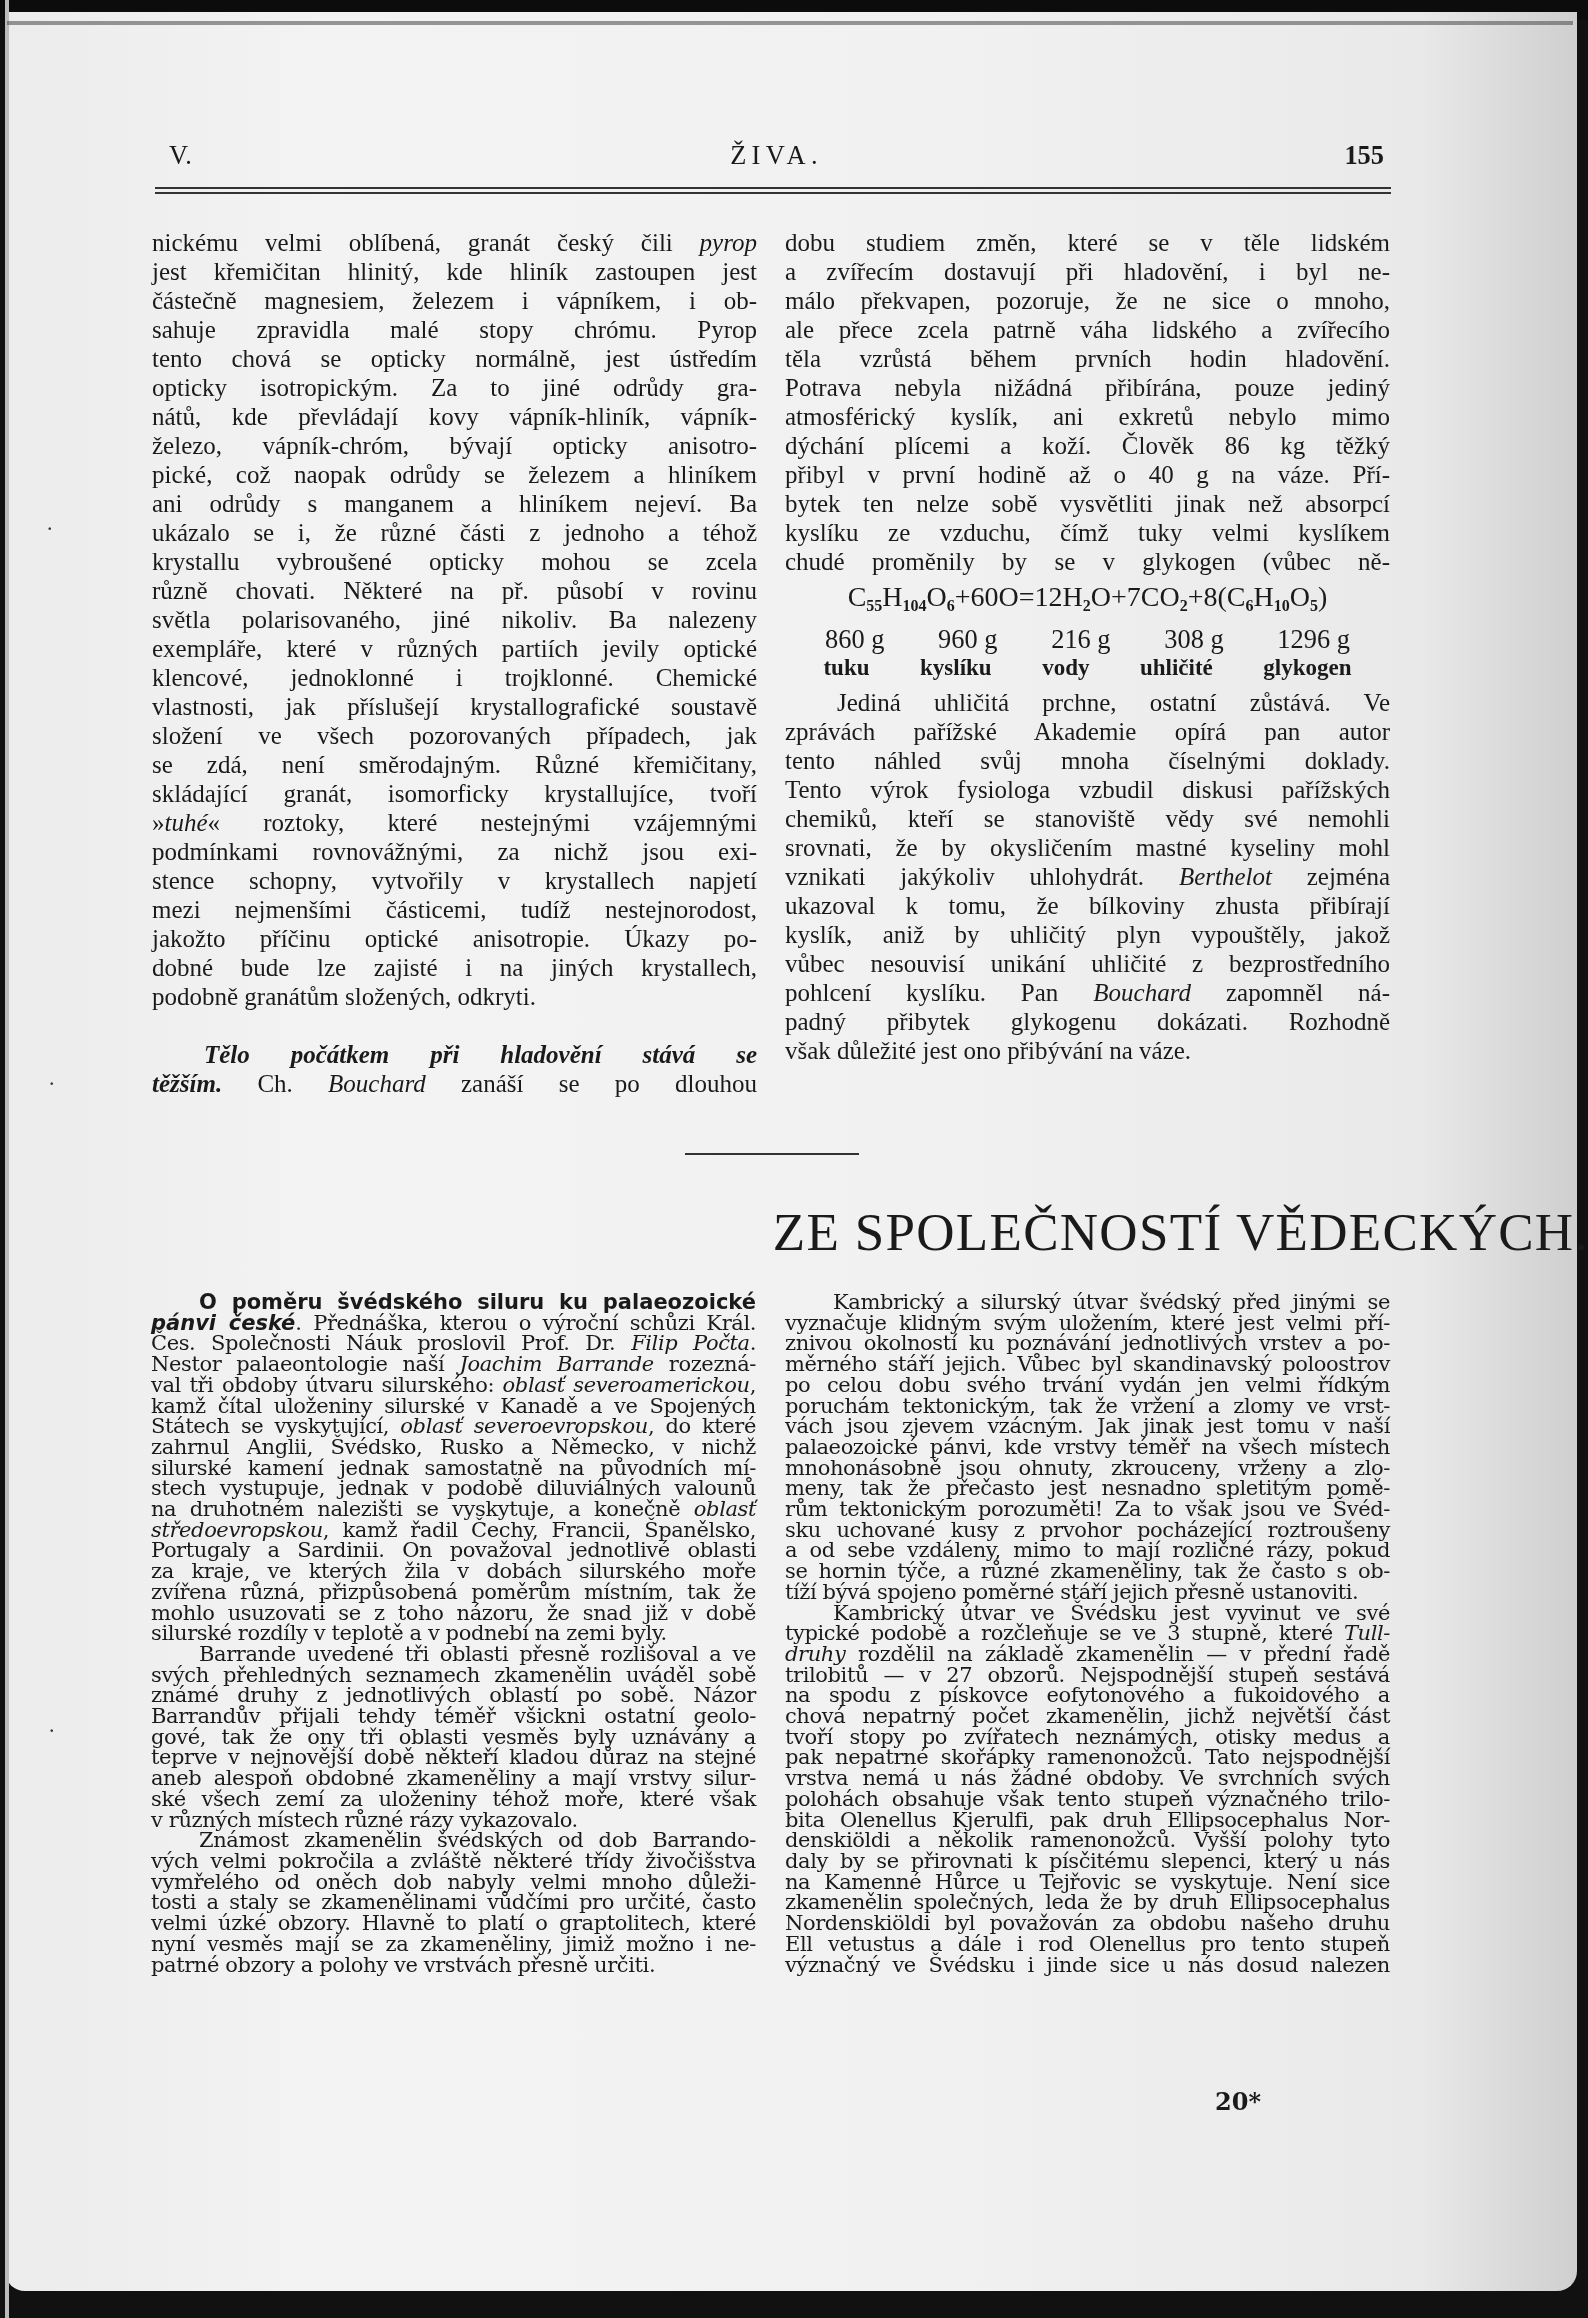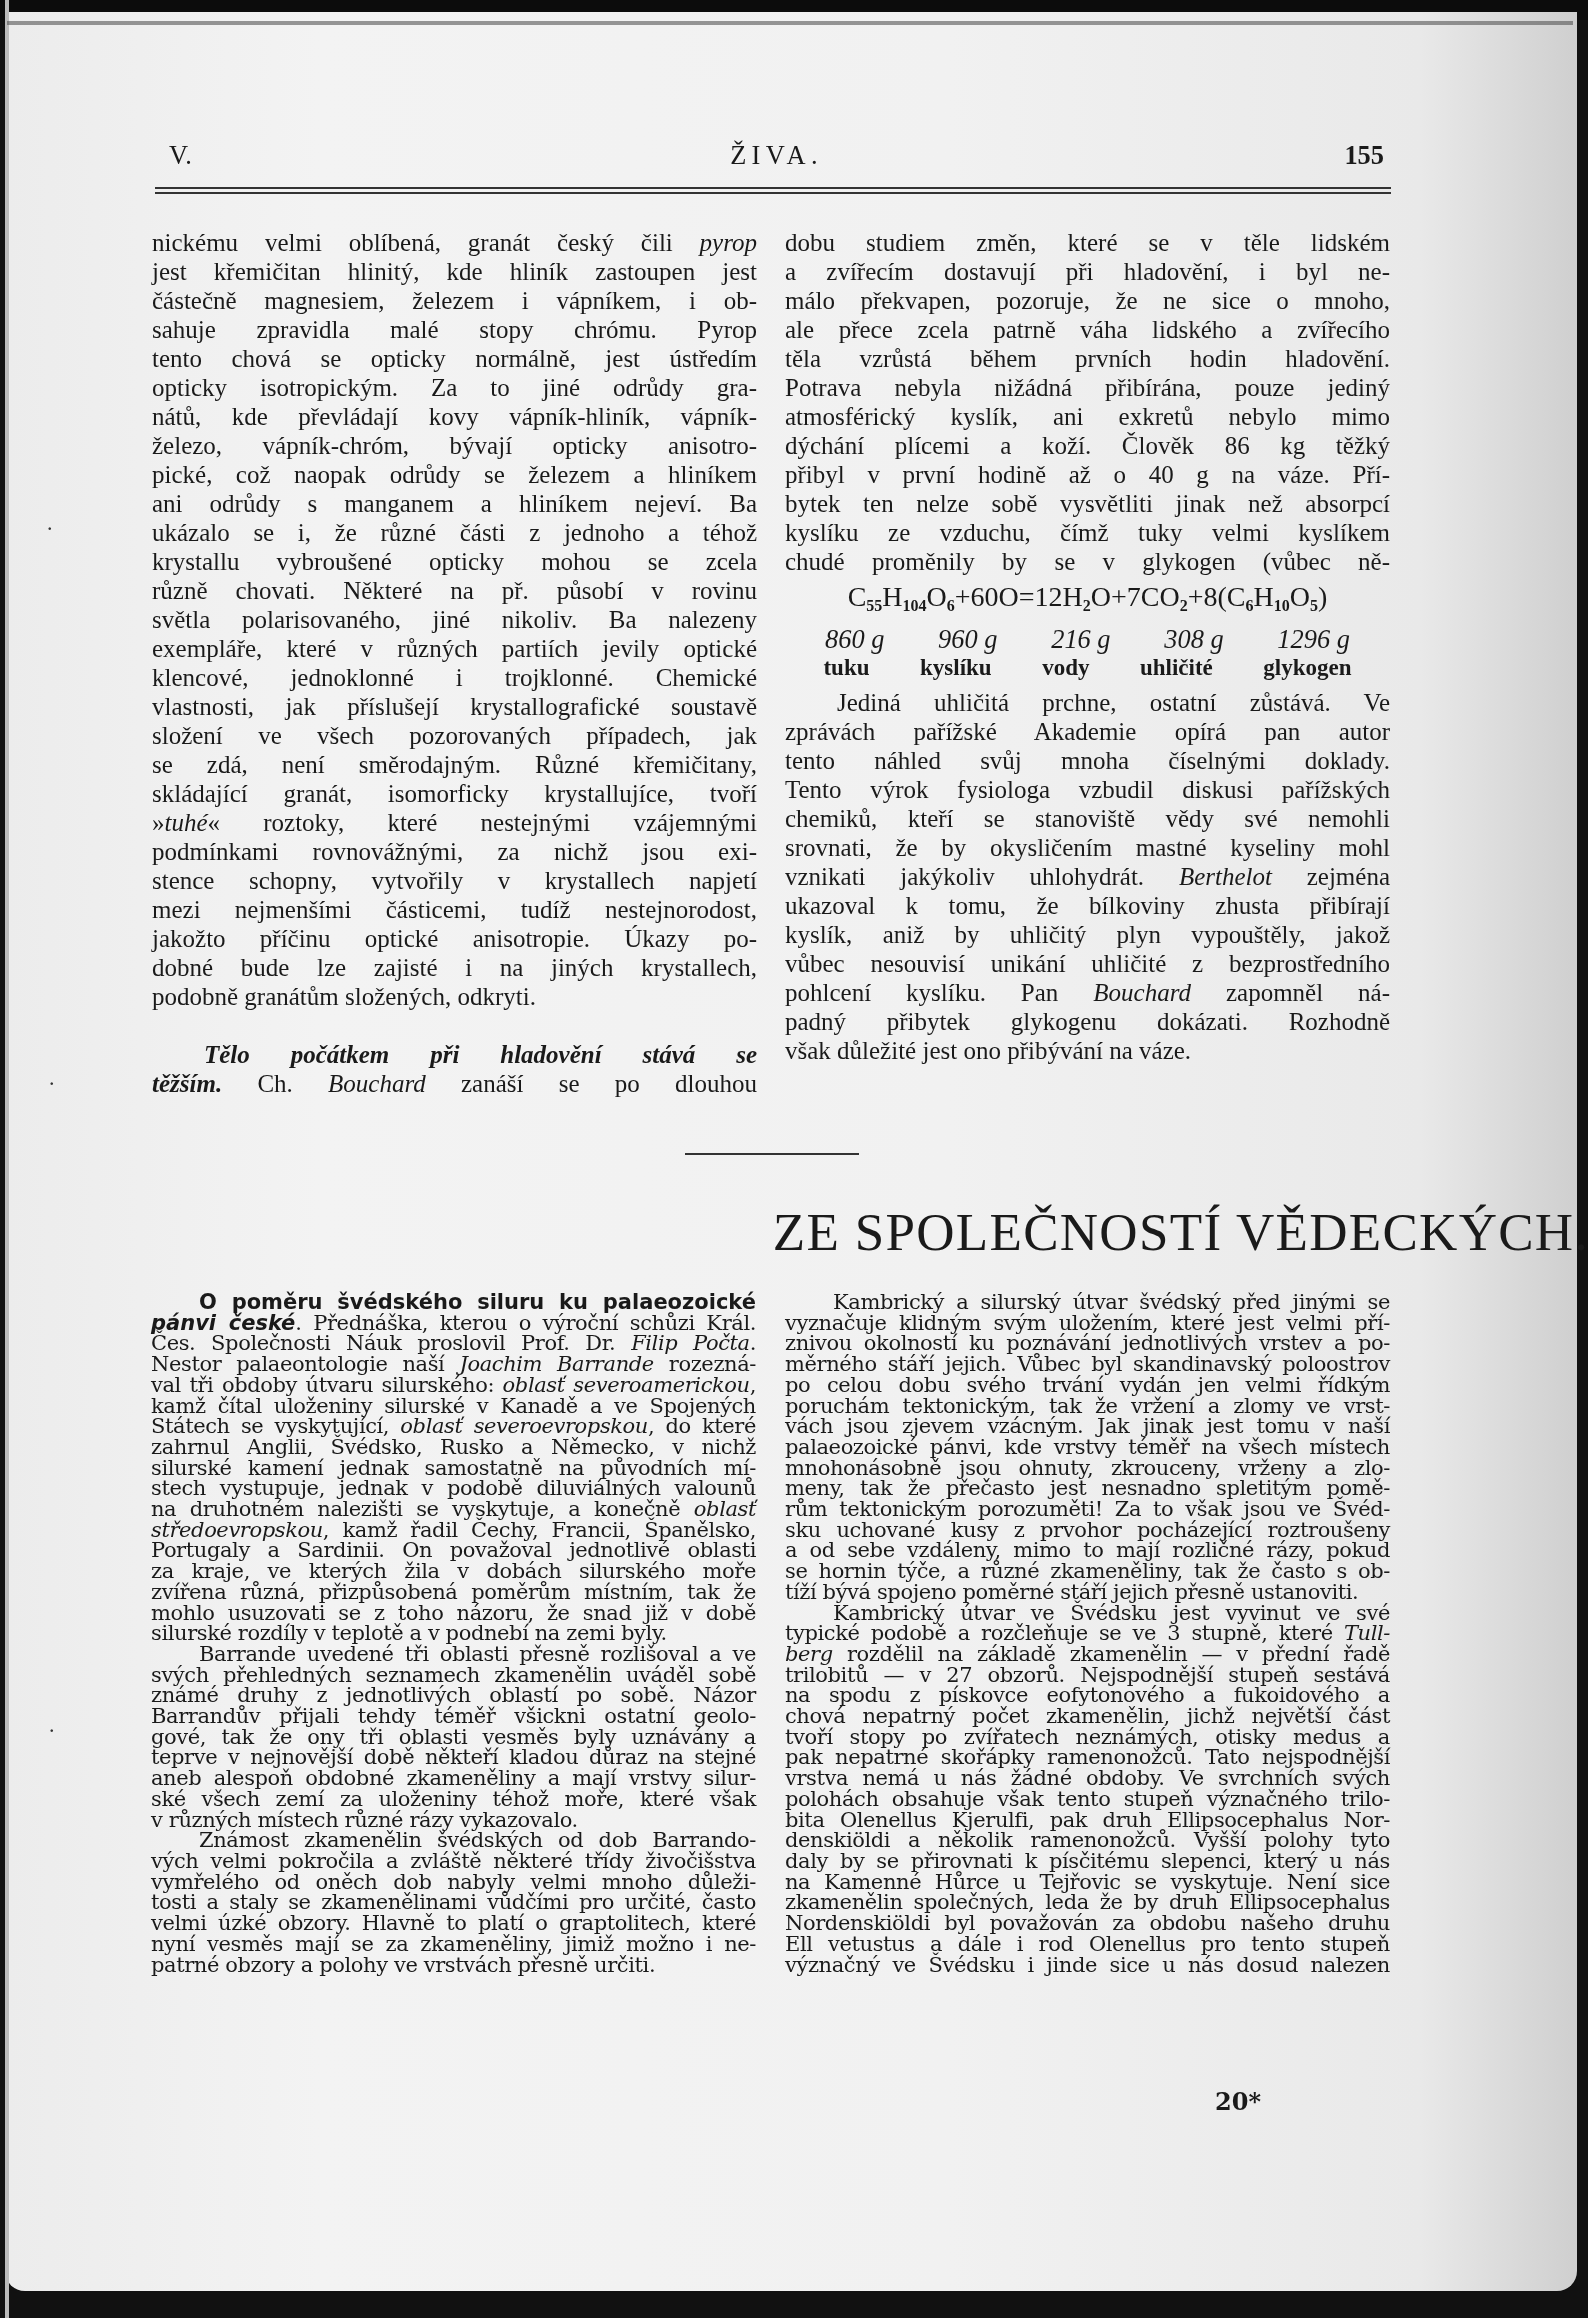--- a/index.html
+++ b/index.html
@@ -34,21 +34,21 @@
   .indent { padding-left: 66px; }
   i { font-style: italic; }
   b { font-weight: bold; font-style: italic; }
 
   .col-top-left { left:152px; top:228px; }
   .col-top-right { left:785px; top:228px; }
 
   .formula { text-align:center; margin-top:4px; }
   .formula .eq { font-size:28px; line-height:34px; white-space:nowrap; }
   .formula .eq sub { font-size:16px; font-weight:bold; vertical-align:-5.3px; }
-  .formula .masses { display:flex; justify-content:space-around; font-size:26.4px; line-height:32px; padding:0 13.2px;font-style:italic; }
+  .formula .masses { display:flex; justify-content:space-around; font-size:26.4px; line-height:32px; padding:0 13.2px; }
   .formula .labels { display:flex; justify-content:space-around; font-size:23px; line-height:26.4px; font-weight:bold; padding:0 13.2px; }
 
   .sep-rule { position:absolute; left:685px; top:1153px; width:174px; height:2px; background:#333; }
 
   .section-title {
     position:absolute; left:0; width:1589px; top:1203px; text-align:right;
     font-size:53px; letter-spacing:1.3px; line-height:59px;
   }
 
   .col-bot {
@@ -213,21 +213,21 @@
     <span class="line"><span>palaeozoické pánvi, kde vrstvy téměř na všech místech</span></span>
     <span class="line"><span>mnohonásobně jsou ohnuty, zkrouceny, vrženy a zlo-</span></span>
     <span class="line"><span>meny, tak že přečasto jest nesnadno spletitým pomě-</span></span>
     <span class="line"><span>rům tektonickým porozuměti! Za to však jsou ve Švéd-</span></span>
     <span class="line"><span>sku uchované kusy z prvohor pocházející roztroušeny</span></span>
     <span class="line"><span>a od sebe vzdáleny, mimo to mají rozličné rázy, pokud</span></span>
     <span class="line"><span>se hornin týče, a různé zkameněliny, tak že často s ob-</span></span>
     <span class="line last"><span>tíží bývá spojeno poměrné stáří jejich přesně ustanoviti.</span></span>
     <span class="line indent"><span>Kambrický útvar ve Švédsku jest vyvinut ve své</span></span>
     <span class="line"><span>typické podobě a rozčleňuje se ve 3 stupně, které </span><i>Tull-</i></span>
-    <span class="line"><i>berg</i><span> rozdělil na základě zkamenělin — v přední řadě</span></span>
+    <span class="line"><i>druhy</i><span> rozdělil na základě zkamenělin — v přední řadě</span></span>
     <span class="line"><span>trilobitů — v 27 obzorů. Nejspodnější stupeň sestává</span></span>
     <span class="line"><span>na spodu z pískovce eofytonového a fukoidového a</span></span>
     <span class="line"><span>chová nepatrný počet zkamenělin, jichž největší část</span></span>
     <span class="line"><span>tvoří stopy po zvířatech neznámých, otisky medus a</span></span>
     <span class="line"><span>pak nepatrné skořápky ramenonožců. Tato nejspodnější</span></span>
     <span class="line"><span>vrstva nemá u nás žádné obdoby. Ve svrchních svých</span></span>
     <span class="line"><span>polohách obsahuje však tento stupeň význačného trilo-</span></span>
     <span class="line"><span>bita Olenellus Kjerulfi, pak druh Ellipsocephalus Nor-</span></span>
     <span class="line"><span>denskiöldi a několik ramenonožců. Vyšší polohy tyto</span></span>
     <span class="line"><span>daly by se přirovnati k písčitému slepenci, který u nás</span></span>

